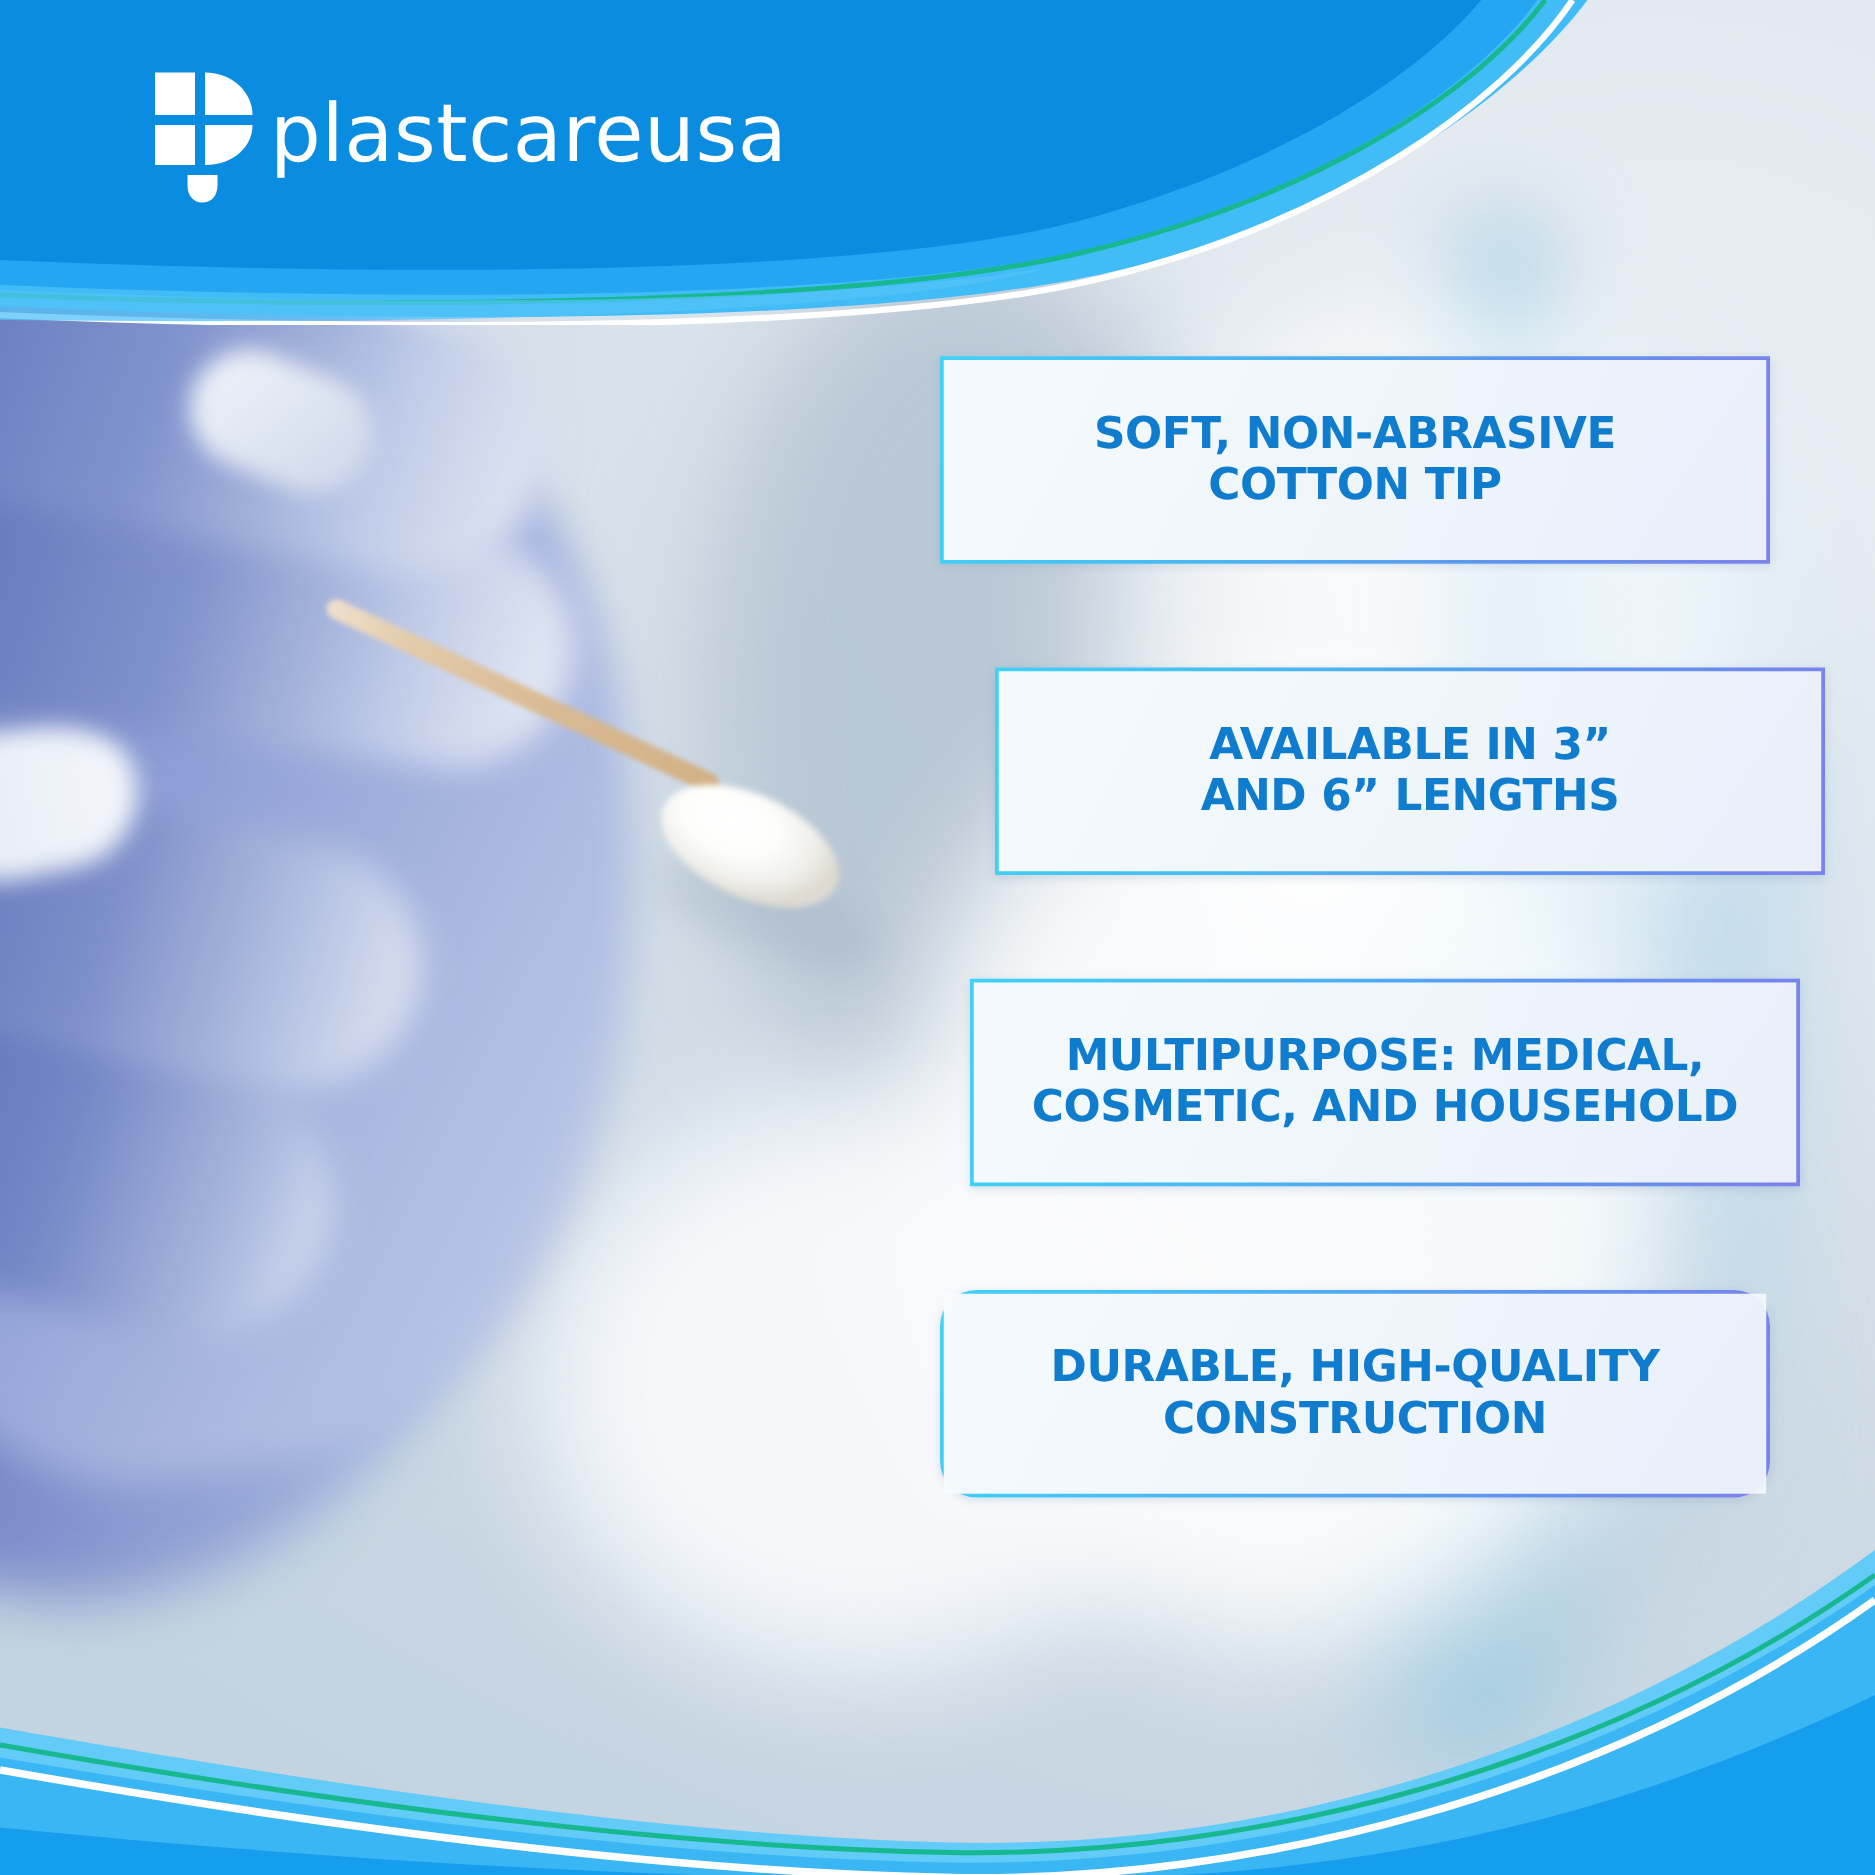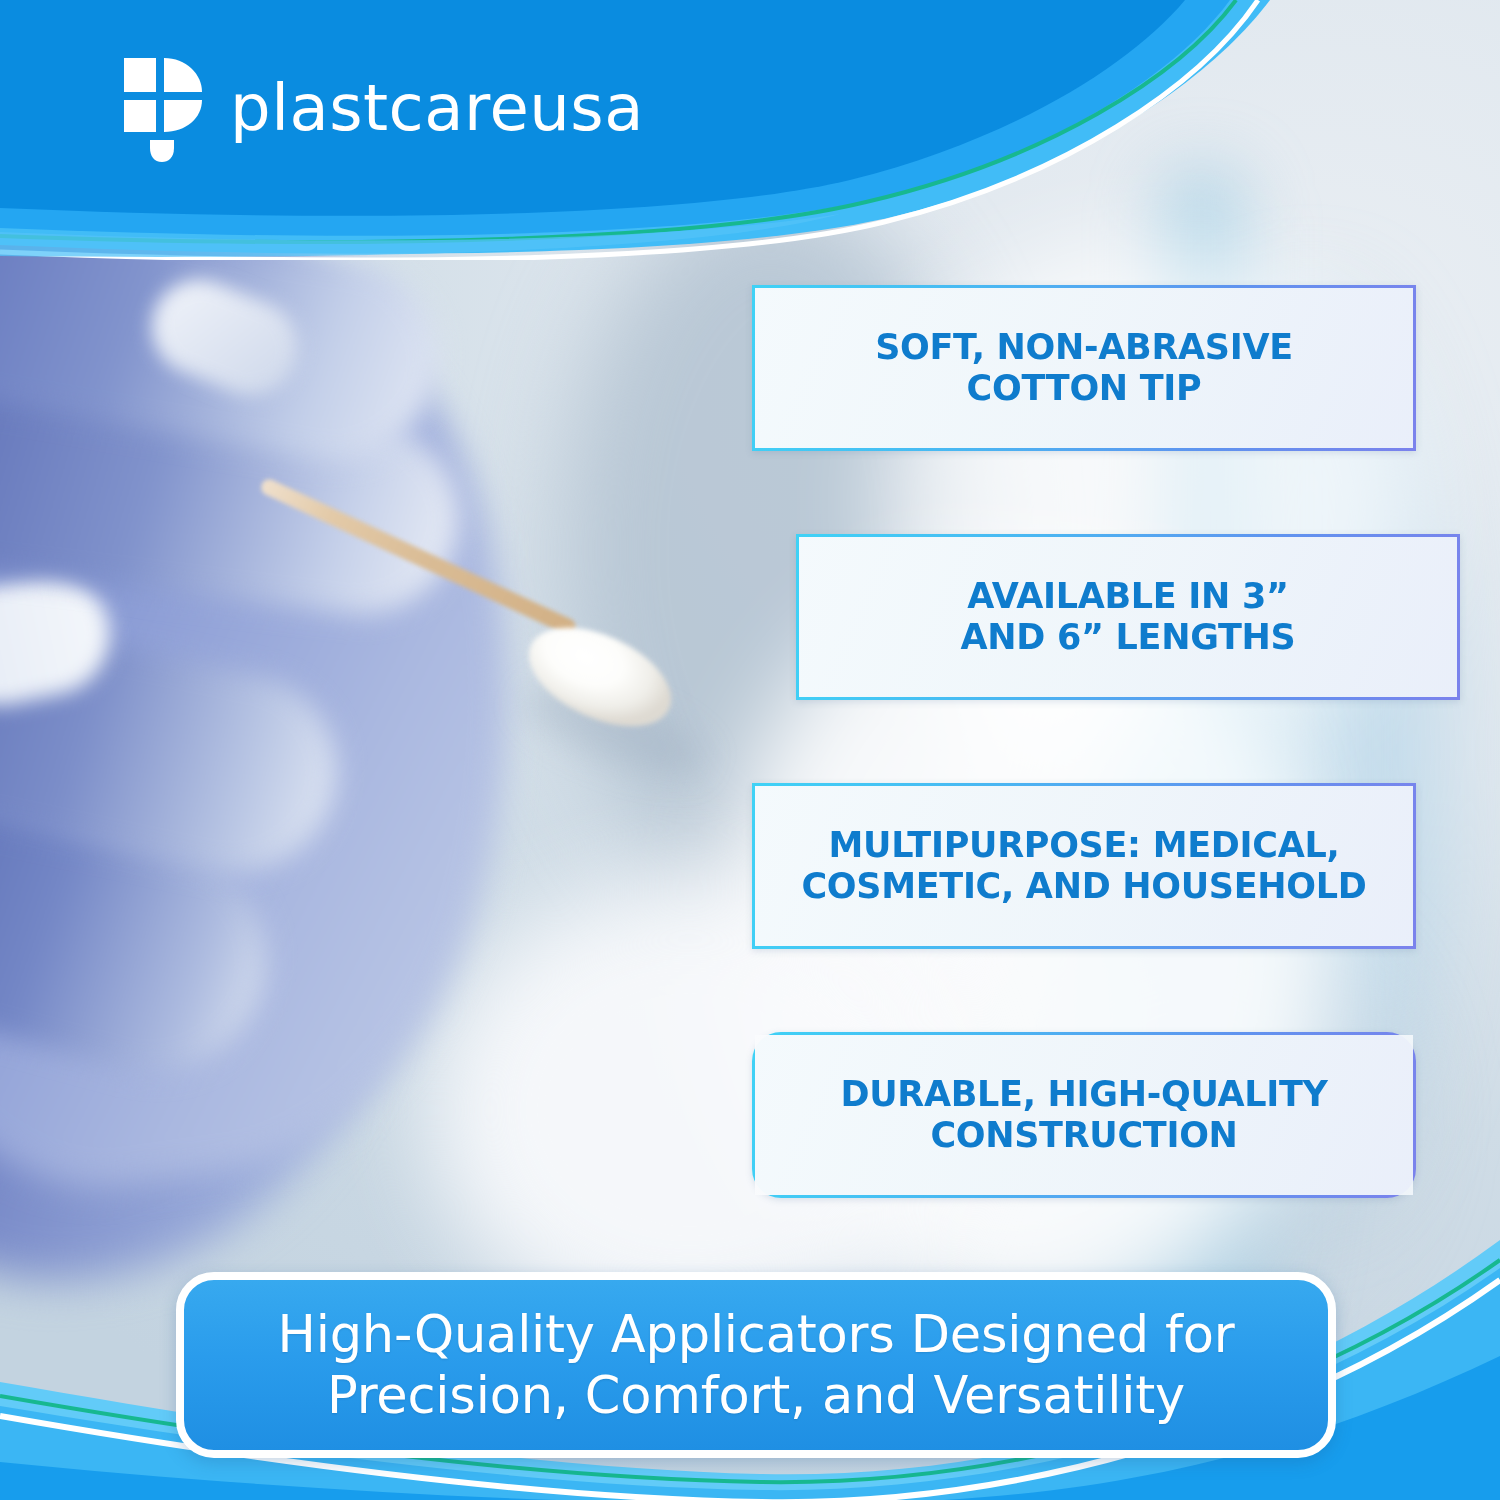--- a/index.html
+++ b/index.html
@@ -90,21 +90,21 @@
   .swab-shadow{
     position:absolute;left:520px;top:700px;width:190px;height:60px;
     background:rgba(150,165,185,.30);border-radius:50%;filter:blur(16px);transform:rotate(20deg);
   }
 
   
   .header-waves{position:absolute;left:0;top:0;width:1500px;height:260px;}
   .header-waves svg{display:block;}
 
   
-  .brand{position:absolute;left:122px;top:52px;display:flex;align-items:center;gap:26px;}
+  .brand{position:absolute;left:122px;top:52px;display:flex;align-items:center;gap:12px;}
   .logo-mark{width:82px;height:112px;position:relative;}
   .logo-mark svg{display:block;}
   .brand-name{
     color:#ffffff;font-size:64px;letter-spacing:.5px;
     font-family:"DejaVu Sans", sans-serif;font-weight:400;
     line-height:1;
   }
 
   
   .features{position:absolute;left:752px;top:285px;width:660px;}
@@ -123,21 +123,21 @@
   .feature-text{
     color:#0f7ccd;
     font-family:"DejaVu Sans", sans-serif;
     font-weight:bold;
     font-size:35px;line-height:1.16;
     text-align:center;letter-spacing:-.3px;
     white-space:pre-line;
   }
   #fbox0{top:0px;height:160px;}
   #fbox1{top:249px;height:160px;margin-left:44px;}
-  #fbox2{top:498px;height:160px;}
+  #fbox2{top:498px;height:160px;margin-left:24px;}
   #fbox3{top:747px;height:160px;border-radius:29px;}
 
   
   .bottom-waves{position:absolute;left:0;bottom:0;width:1500px;height:290px;}
   .bottom-waves svg{display:block;}
 
   
   .banner{
     position:absolute;left:176px;top:1272px;width:1160px;height:186px;
     border:8px solid #ffffff;border-radius:38px;box-sizing:border-box;
@@ -248,18 +248,14 @@
   <div class="bottom-waves">
     <svg width="1500" height="290" viewBox="0 0 1500 290" xmlns="http://www.w3.org/2000/svg">
       <path d="M0,172 C240,214 520,258 760,264 C1000,270 1270,200 1500,30 L1500,290 L0,290 Z" fill="#62cbf8"></path>
       <path d="M0,196 C240,236 520,276 760,280 C1000,284 1280,214 1500,58 L1500,290 L0,290 Z" fill="#3bb6f4"></path>
       <path d="M0,206 C240,248 520,288 762,292 C1002,296 1282,226 1500,70" fill="none" stroke="#ffffff" stroke-width="6"></path>
       <path d="M0,186 C240,228 520,268 760,272 C1000,276 1280,206 1500,50" fill="none" stroke="#17b890" stroke-width="4"></path>
       <path d="M0,252 C300,282 640,300 900,292 C1140,284 1320,232 1500,146 L1500,290 L0,290 Z" fill="#179ded"></path>
     </svg>
   </div>
 
-  <div class="banner">
-    <div class="banner-text">High-Quality Applicators Designed for
-Precision, Comfort, and Versatility</div>
-  </div>
 
 </div>
 
 </body></html>

